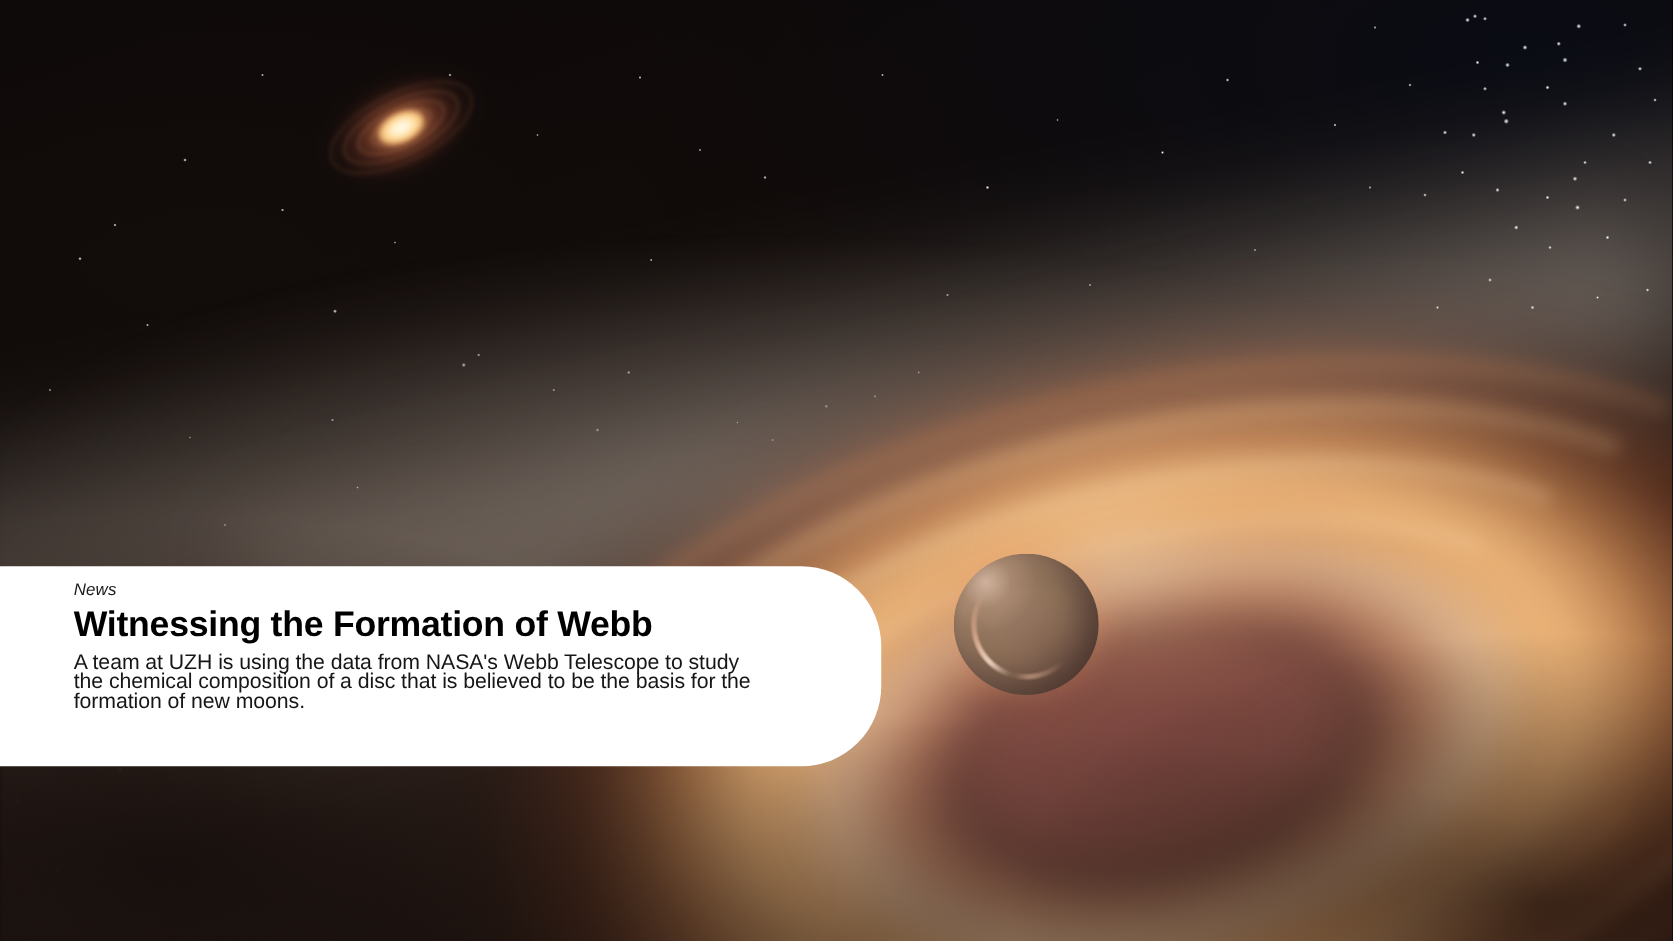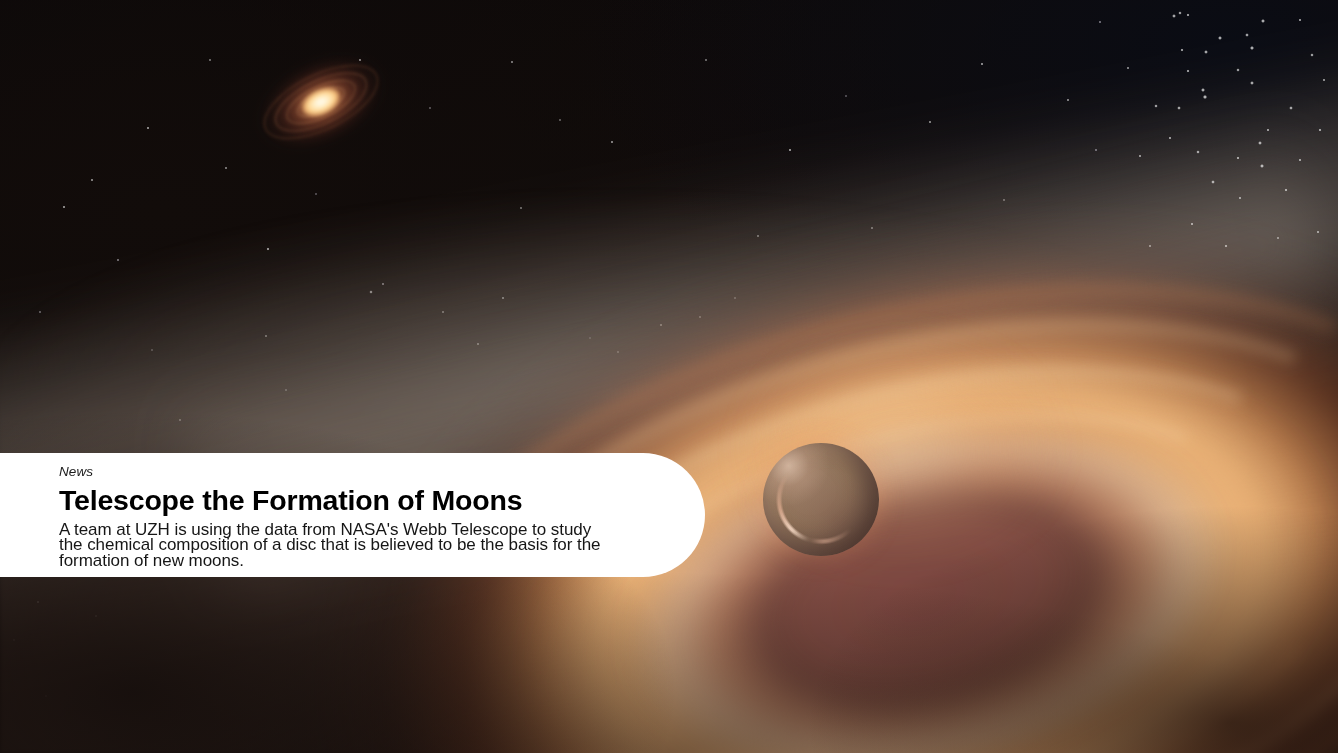--- a/index.html
+++ b/index.html
@@ -320,21 +320,21 @@
     background:
       radial-gradient(ellipse 52% 48% at 10% 92%, rgba(20,13,11,0.88) 0%, rgba(20,13,11,0.40) 48%, rgba(0,0,0,0) 78%),
       radial-gradient(ellipse 44% 40% at 92% 96%, rgba(34,20,14,0.80) 0%, rgba(0,0,0,0) 72%),
       radial-gradient(ellipse 60% 30% at 50% 100%, rgba(24,15,12,0.55) 0%, rgba(0,0,0,0) 80%);
   }
 
   
   .caption-card {
     position:absolute;
     left:0; top:453px;
-    width:705px; height:124px;
+    width:705px; height:160px;
     background:#ffffff;
     border-top-right-radius:64px;
     border-bottom-right-radius:64px;
     padding:11px 0 0 59px;
     z-index:30;
   }
   .kicker {
     font-style:italic;
     font-size:13.5px;
     line-height:16px;
@@ -393,17 +393,17 @@
     </div>
 
     <div class="inner-glow"></div>
     <div class="planet"></div>
     <div class="planet-rim"></div>
     <div class="vignette"></div>
   </div>
 
   <div class="caption-card">
     <div class="kicker">News</div>
-    <div class="headline">Telescope the Formation of Moons</div>
+    <div class="headline">Witnessing the Formation of Webb</div>
     <div class="dek">A team at UZH is using the data from NASA's Webb Telescope to study the chemical composition of a disc that is believed to be the basis for the formation of new moons.</div>
   </div>
 
 </div>
 
 </body></html>

